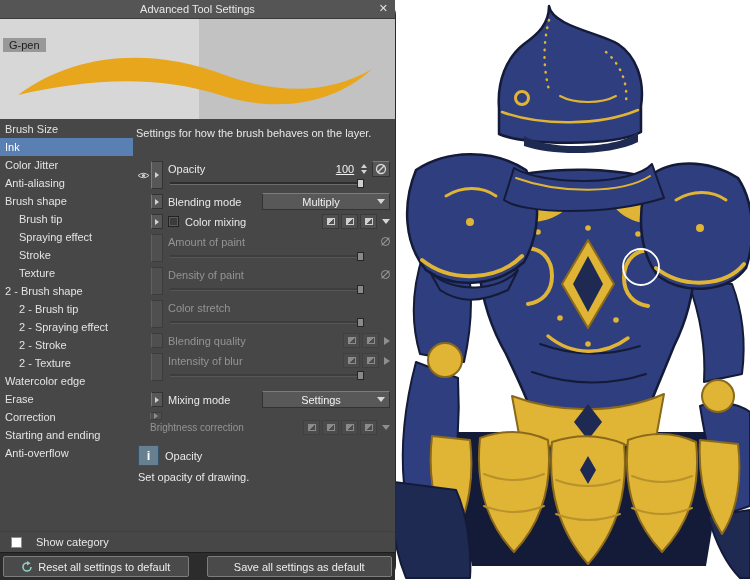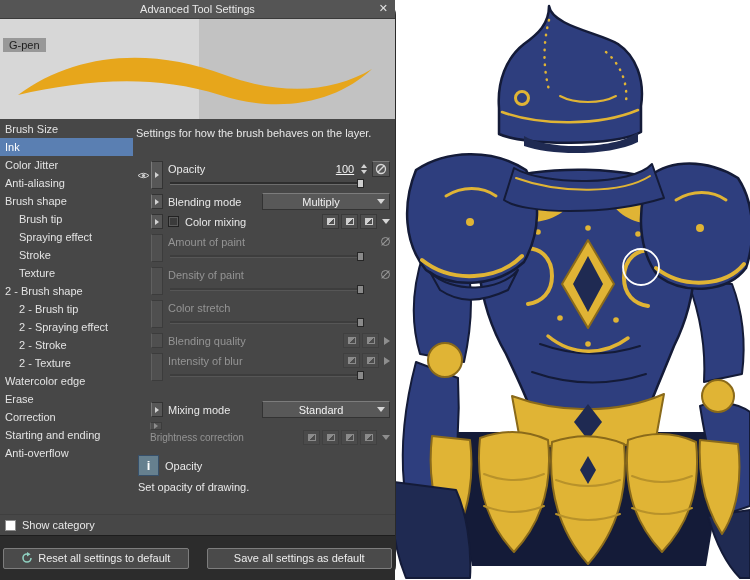--- a/index.html
+++ b/index.html
@@ -64,34 +64,34 @@
   .slashcircle { width:9px; height:9px; border:1px solid #9a9a9a; border-radius:50%; position:relative; flex:0 0 auto; }
   .slashcircle::after { content:""; position:absolute; left:-2px; top:3px; width:11px; height:1px;
                         background:#9a9a9a; transform:rotate(-45deg); }
 
   .chk { width:11px; height:11px; background:#3b3b3b; border:1px solid #222; box-shadow:inset 0 0 0 1px #5c5c5c; margin-right:6px; flex:0 0 auto; }
   .dd { height:17px; background:#585858; border:1px solid #333; border-top-color:#7c7c7c;
         display:flex; align-items:center; padding:0 4px; width:128px; flex:0 0 auto; }
   .dd .ddlbl { flex:1; text-align:center; color:#f2f2f2; }
   .dd .chev { margin-left:2px; }
 
-  .gap-before { margin-top:21px; }
+  .gap-before { margin-top:11px; }
   .indent2 { margin-left:14px;flex-direction:column; }
   .small { font-size:10px; }
 
   .infobox { margin:10px 2px 0 2px; }
   .infotop { display:flex; align-items:center; gap:6px; }
   .info-icon { width:21px; height:21px; background:#66808f; border:1px solid #37506a; color:#fff;
                font-weight:bold; font-size:13px; display:flex; align-items:center; justify-content:center; flex:0 0 auto; }
   .infotext { margin-top:5px; line-height:13px; }
 
-  .showcat { flex:0 0 auto; height:21px; display:flex; align-items:center; gap:6px; padding-left:5px; border-top:1px solid #3f3f3f; }
+  .showcat { flex:0 0 auto; height:21px; display:flex; align-items:center; gap:14px; padding-left:11px; border-top:1px solid #3f3f3f; }
   .cb { width:11px; height:11px; background:#fff; border:1px solid #8d8d8d; flex:0 0 auto; }
 
-  .footer { flex:0 0 auto; height:45px; background:#2c2c2c; border-top:1px solid #1d1d1d;
+  .footer { flex:0 0 auto; height:28px; background:#2c2c2c; border-top:1px solid #1d1d1d;
             display:flex; align-items:center; gap:18px; padding:0 3px; }
   .fbtn { flex:1 1 0; height:21px; background:#4a4a4a; border:1px solid #7d7d7d; border-radius:2px;
           color:#ededed; display:flex; align-items:center; justify-content:center; gap:5px; cursor:default; white-space:nowrap; }
 
   
   .canvas { position:absolute; left:396px; top:0; }
 </style>
 </head>
 <body>
 
@@ -294,21 +294,21 @@
 
         <div class="srow gap-before">
           <div class="pre"></div>
           <div class="exp">
               <span class="tri"></span>
             </div>
           <div class="main">
             <div class="line1">
               <span class="lbl">Mixing mode</span>
               <span class="dd">
-                <span class="ddlbl">Standard</span>
+                <span class="ddlbl">Settings</span>
                 <i class="chev"></i>
               </span>
             </div>
           </div>
         </div>
 
         <div class="srow indent2">
           <div class="pre"></div>
           <div class="exp dim">
               <span class="tri"></span>

